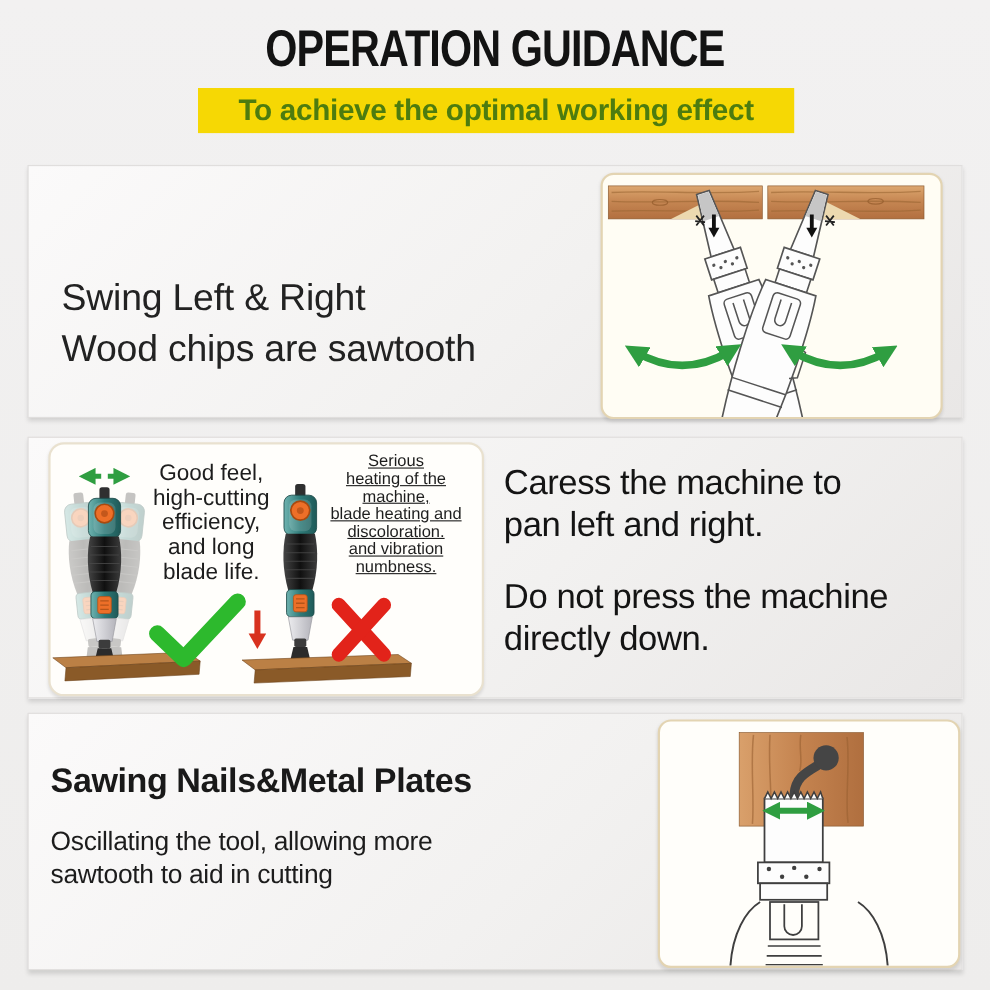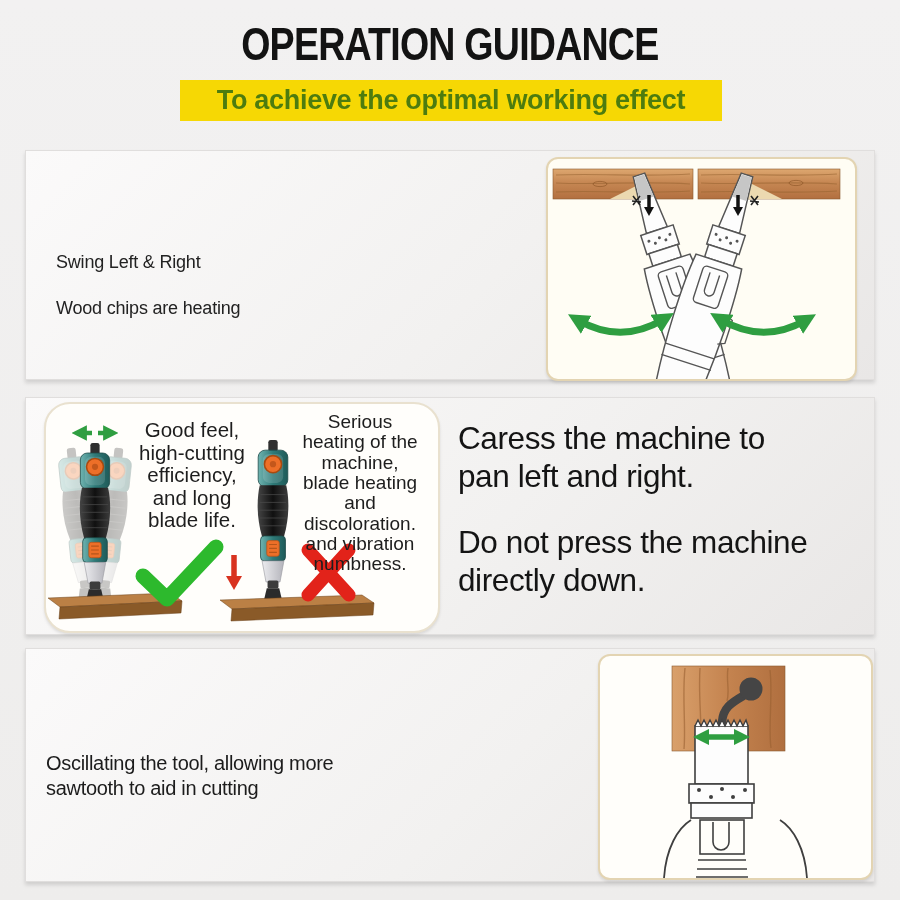--- a/index.html
+++ b/index.html
@@ -12,50 +12,50 @@
   .hdr-sub{position:absolute;left:180px;top:80px;width:542px;height:41px;background:#f6d804;
         text-align:center;line-height:41px;font-size:27px;font-weight:700;color:#4d7c0f;letter-spacing:-0.3px;}
   
   .card{position:absolute;left:25px;width:848px;background:linear-gradient(135deg,#fbfafa 0%,#f2f1f0 55%,#e9e7e6 100%);
         border:1px solid #e0dedd;box-shadow:0 3px 4px rgba(0,0,0,.13);}
   .card1{top:150px;height:228px;}
   .card2{top:397px;height:236px;}
   .card3{top:648px;height:232px;}
   .panel{position:absolute;border-radius:12px;overflow:hidden;box-shadow:0 2px 3px rgba(0,0,0,.10);}
   .panel1{left:520px;top:6px;width:307px;height:220px;background:#fffdf4;border:2px solid #e3d4b2;}
-  .panel2{left:18px;top:4px;width:392px;height:227px;background:#fffefb;border:2px solid #e9e1cf;border-radius:26px;}
+  .panel2{left:18px;top:4px;width:392px;height:227px;background:#fffefb;border:2px solid #e9e1cf;border-radius:14px;}
   .panel3{left:572px;top:5px;width:271px;height:222px;background:#fffefa;border:2px solid #e3d4b2;}
   .panel svg{position:absolute;left:0;top:0;}
   h2{position:absolute;margin:0;font-size:31px;font-weight:700;color:#191919;letter-spacing:-0.4px;line-height:1.1;}
   .t1{left:30px;top:47px;}
-  .l1{position:absolute;left:30px;font-size:18px;color:#222;letter-spacing:-0.2px;margin:0;line-height:1.1;}
+  .l1{position:absolute;left:30px;font-size:34px;color:#222;letter-spacing:-0.2px;margin:0;line-height:1.1;}
   .l1a{top:102px;} .l1b{top:148px;}
   .p-big{position:absolute;left:432px;margin:0;font-size:31.5px;color:#141414;line-height:1.2;
         letter-spacing:-0.4px;white-space:pre-line;}
   .pb1{top:22px;} .pb2{top:126px;}
   .cap{position:absolute;text-align:center;white-space:pre-line;color:#1d1d1d;}
   .cap1{left:88px;top:15px;width:116px;font-size:20.5px;line-height:1.1;}
-  .cap2{left:242px;top:8px;width:144px;font-size:19px;line-height:1.07;}
+  .cap2{left:242px;top:8px;width:144px;font-size:15px;line-height:1.07;text-decoration:underline;}
   .t3{left:20px;top:44px;}
-  .body3{position:absolute;left:20px;top:102px;margin:0;font-size:20px;color:#1c1c1c;line-height:1.27;
+  .body3{position:absolute;left:20px;top:102px;margin:0;font-size:24px;color:#1c1c1c;line-height:1.27;
         letter-spacing:-0.3px;white-space:pre-line;}
 </style>
 </head>
 <body>
 
 <div class="page">
 
   <div class="hdr-title">
     <span>OPERATION GUIDANCE</span>
   </div>
   <div class="hdr-sub">To achieve the optimal working effect</div>
 
   <section class="card card1">
     <p class="l1 l1a">Swing Left &amp; Right</p>
-    <p class="l1 l1b">Wood chips are heating</p>
+    <p class="l1 l1b">Wood chips are sawtooth</p>
 
     <div class="panel panel1">
       <svg width="307" height="220" viewBox="0 0 307 220">
         <defs>
           <linearGradient id="wd1" x1="0" y1="0" x2="0" y2="1">
             <stop offset="0" stop-color="#dda76f"></stop>
               <stop offset="0.45" stop-color="#c68753"></stop>
               <stop offset="1" stop-color="#b26f3f"></stop>
           </linearGradient>
           <marker id="ga1" viewBox="0 0 10 10" refX="4.5" refY="5" markerWidth="3" markerHeight="3" orient="auto-start-reverse">
@@ -199,20 +199,21 @@
 and vibration
 numbness.</div>
     </div>
     <p class="p-big pb2">Do not press the machine
 directly down.</p>
     <p class="p-big pb1">Caress the machine to
 pan left and right.</p>
   </section>
 
   <section class="card card3">
+    <h2 class="t3">Sawing Nails&amp;Metal Plates</h2>
     <p class="body3">Oscillating the tool, allowing more
 sawtooth to aid in cutting</p>
 
     <div class="panel panel3">
       <svg width="271" height="222" viewBox="0 0 271 222">
         <defs>
           <linearGradient id="wd3" x1="0" y1="0" x2="1" y2="0">
             <stop offset="0" stop-color="#d9a06b"></stop>
               <stop offset=".5" stop-color="#c4834f"></stop>
               <stop offset="1" stop-color="#b06f3f"></stop>

